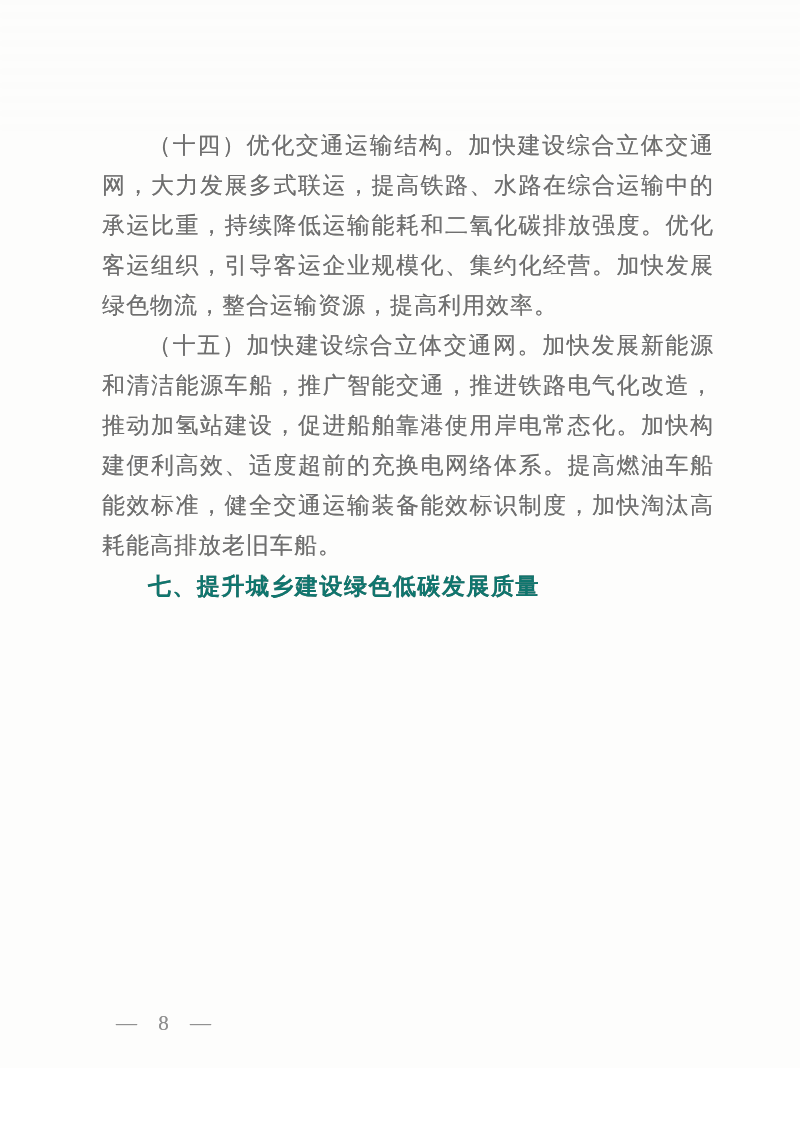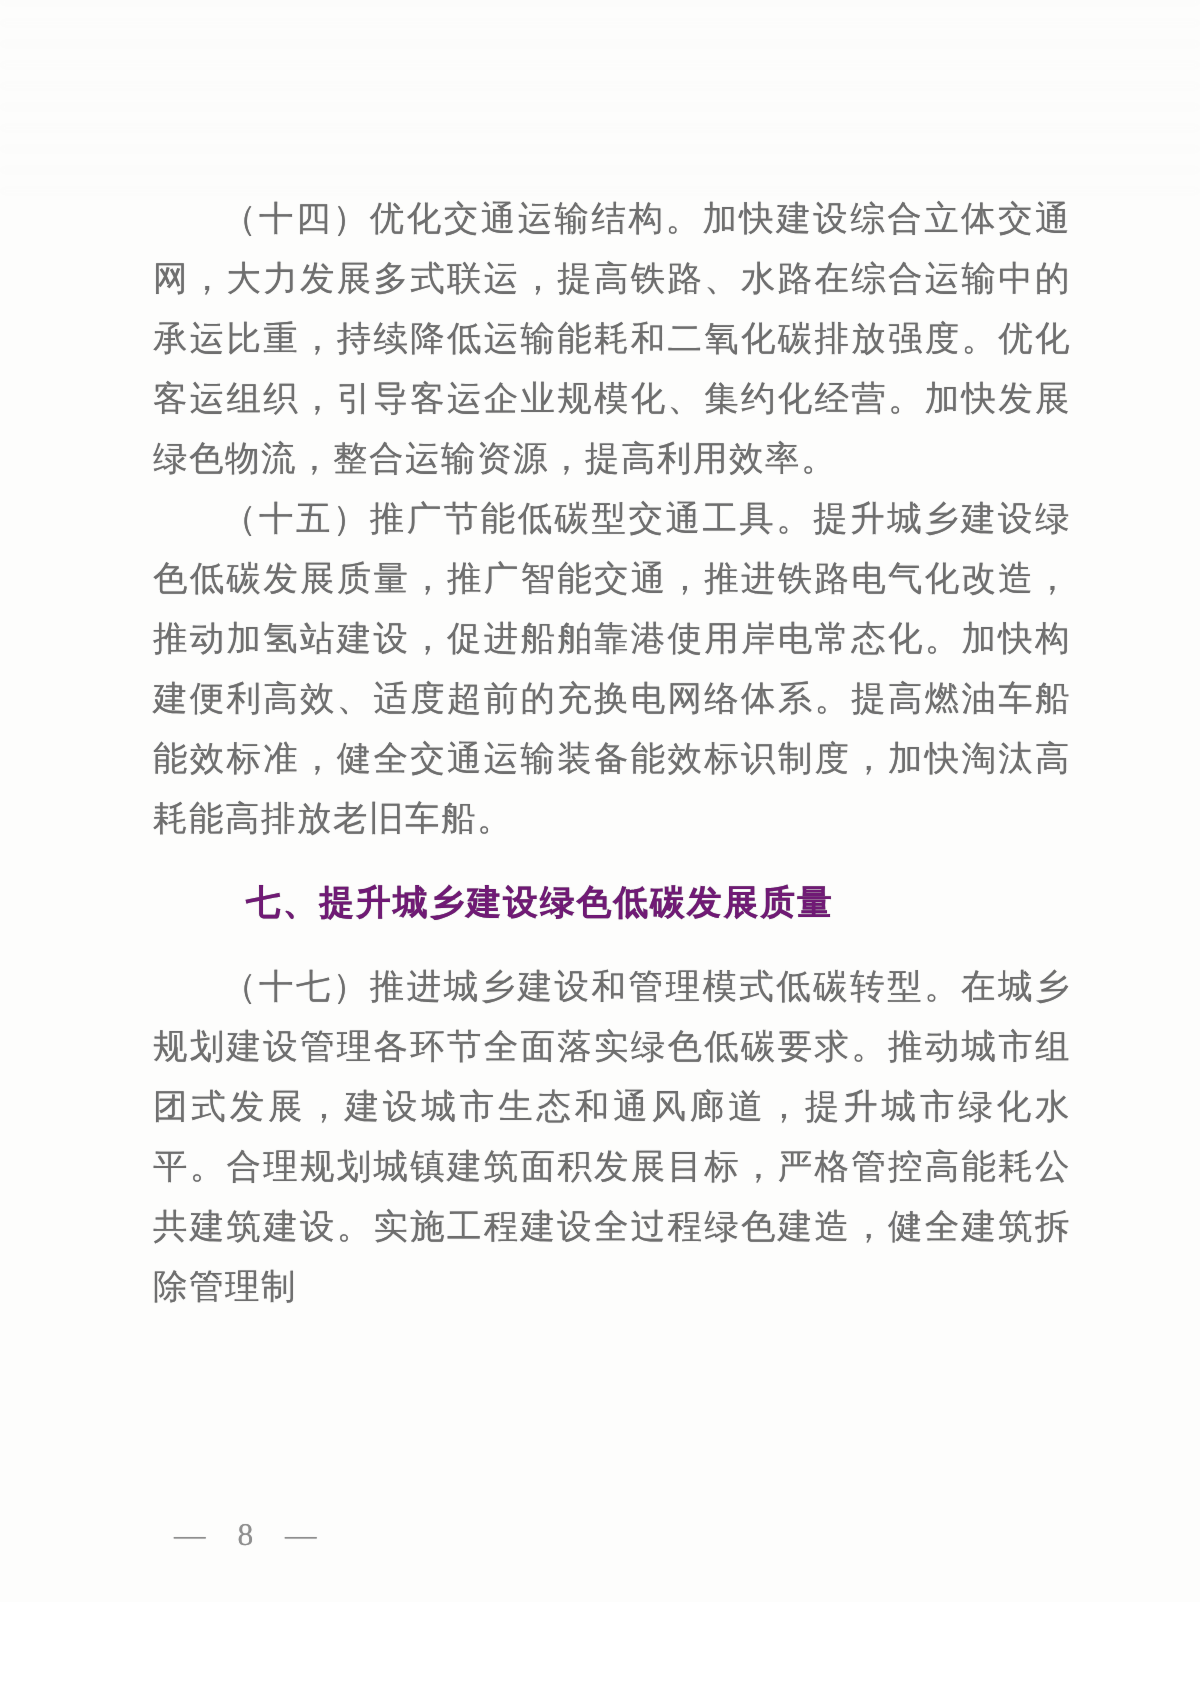--- a/index.html
+++ b/index.html
@@ -44,25 +44,25 @@
     line-height: 40px;
     text-align: justify;
   }
   .para {
     margin: 0;
     text-indent: 2em;
     letter-spacing: 1px;
     text-shadow: 0 0 0.6px rgba(110,110,110,0.75);
   }
   .heading {
-    margin: 16px;
+    margin: 0;
     text-indent: 2em;
-    font-family: Liberation Serif, serif;
+    font-family: Liberation Sans, sans-serif;
     font-weight: bold;
-    color: #701a75;
+    color: #0f766e;
     letter-spacing: 1.5px;
     text-shadow: 0 0 0.6px rgba(80,80,80,0.8);
   }
   .page-num {
     position: absolute;
     left: 116px;
     top: 1006px;
     color: #8f8f8f;
     font-size: 21px;
     line-height: 34px;
@@ -72,20 +72,19 @@
 </style>
 </head>
 <body>
 
 <div class="page">
 
   <div class="ghosting"></div>
 
   <div class="content">
     <p class="para">（十四）优化交通运输结构。加快建设综合立体交通网，大力发展多式联运，提高铁路、水路在综合运输中的承运比重，持续降低运输能耗和二氧化碳排放强度。优化客运组织，引导客运企业规模化、集约化经营。加快发展绿色物流，整合运输资源，提高利用效率。</p>
-    <p class="para">（十五）推广节能低碳型交通工具。提升城乡建设绿色低碳发展质量，推广智能交通，推进铁路电气化改造，推动加氢站建设，促进船舶靠港使用岸电常态化。加快构建便利高效、适度超前的充换电网络体系。提高燃油车船能效标准，健全交通运输装备能效标识制度，加快淘汰高耗能高排放老旧车船。</p>
+    <p class="para">（十五）加快建设综合立体交通网。加快发展新能源和清洁能源车船，推广智能交通，推进铁路电气化改造，推动加氢站建设，促进船舶靠港使用岸电常态化。加快构建便利高效、适度超前的充换电网络体系。提高燃油车船能效标准，健全交通运输装备能效标识制度，加快淘汰高耗能高排放老旧车船。</p>
     <p class="heading">七、提升城乡建设绿色低碳发展质量</p>
-    <p class="para">（十七）推进城乡建设和管理模式低碳转型。在城乡规划建设管理各环节全面落实绿色低碳要求。推动城市组团式发展，建设城市生态和通风廊道，提升城市绿化水平。合理规划城镇建筑面积发展目标，严格管控高能耗公共建筑建设。实施工程建设全过程绿色建造，健全建筑拆除管理制</p>
   </div>
 
   <div class="page-num">— 8 —</div>
 
 </div>
 
 </body></html>

